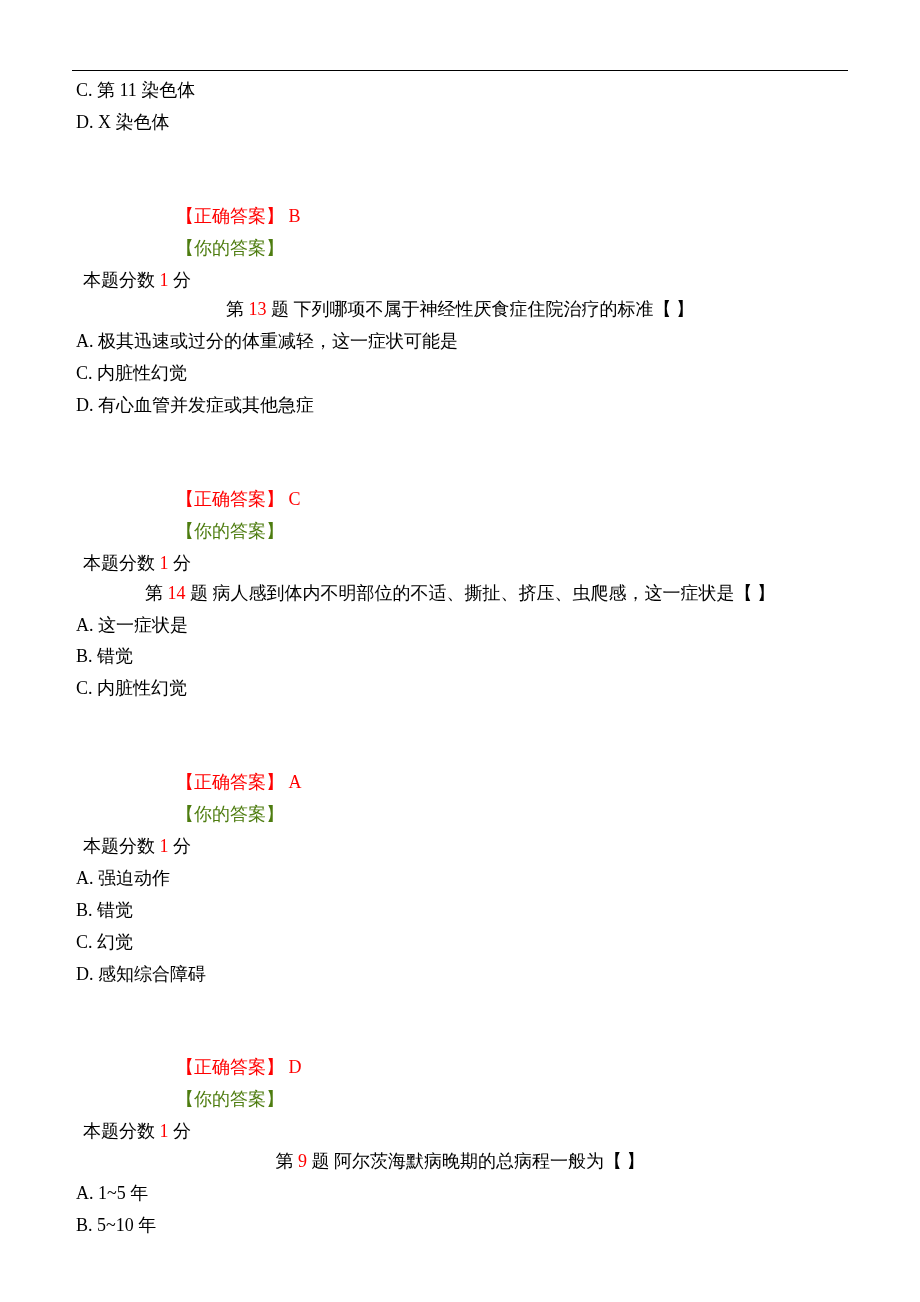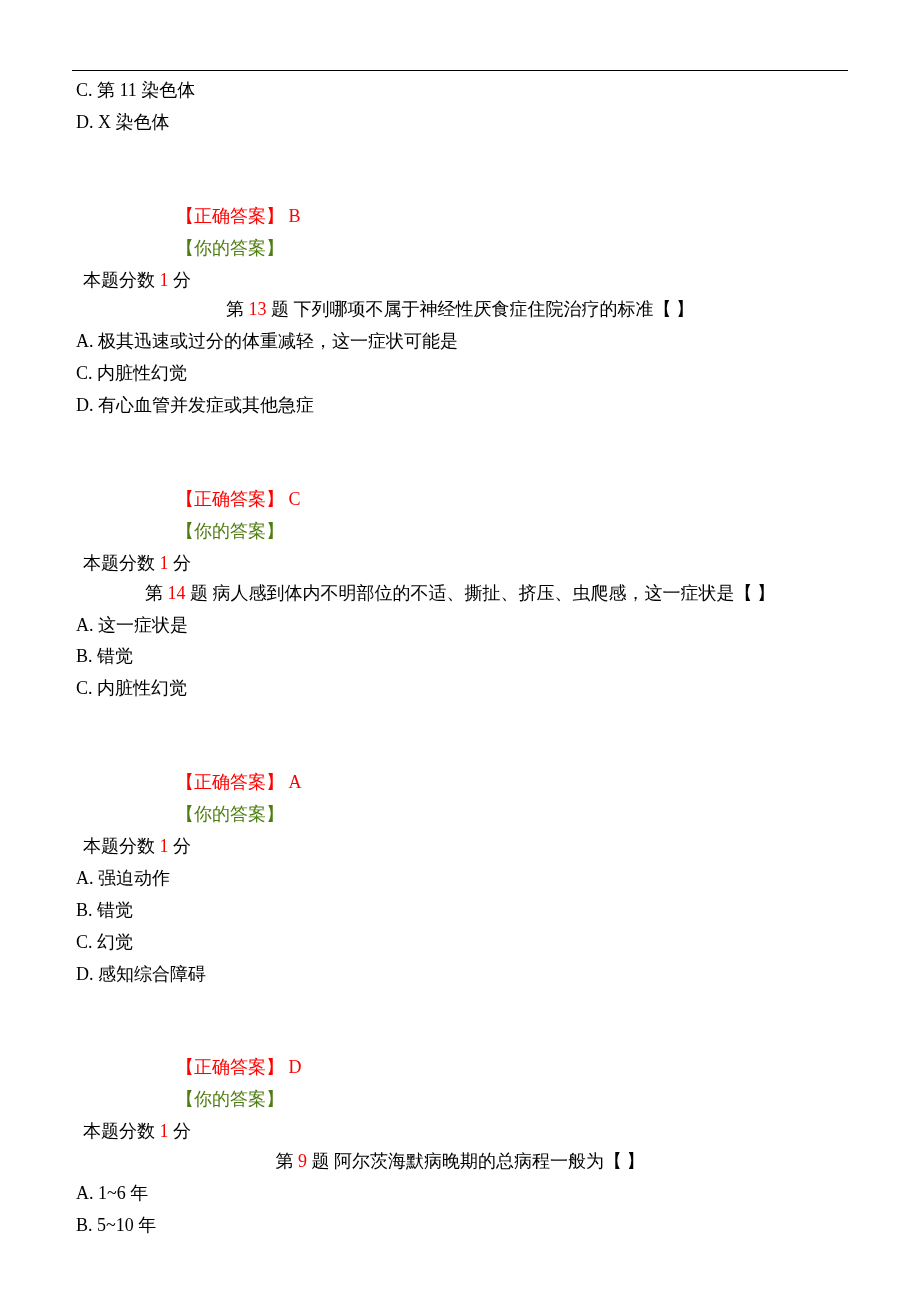--- a/index.html
+++ b/index.html
@@ -113,18 +113,18 @@
     <p class="ans-line">
       <span class="blue">【你的答案】</span>
     </p>
     <p class="score-line">
       <span>本题分数 </span><span class="red">1</span><span> 分</span>
     </p>
     <p class="qtext">
       <span>第 </span><span class="red">9</span><span> 题  阿尔茨海默病晚期的总病程一般为【 】</span>
     </p>
     <div>
-          <p class="opt">A.  1~6 年</p>
+          <p class="opt">A.  1~5 年</p>
           <p class="opt">B.  5~10 年</p>
         </div>
   </div>
 </div>
 </div>
 
 </body></html>

